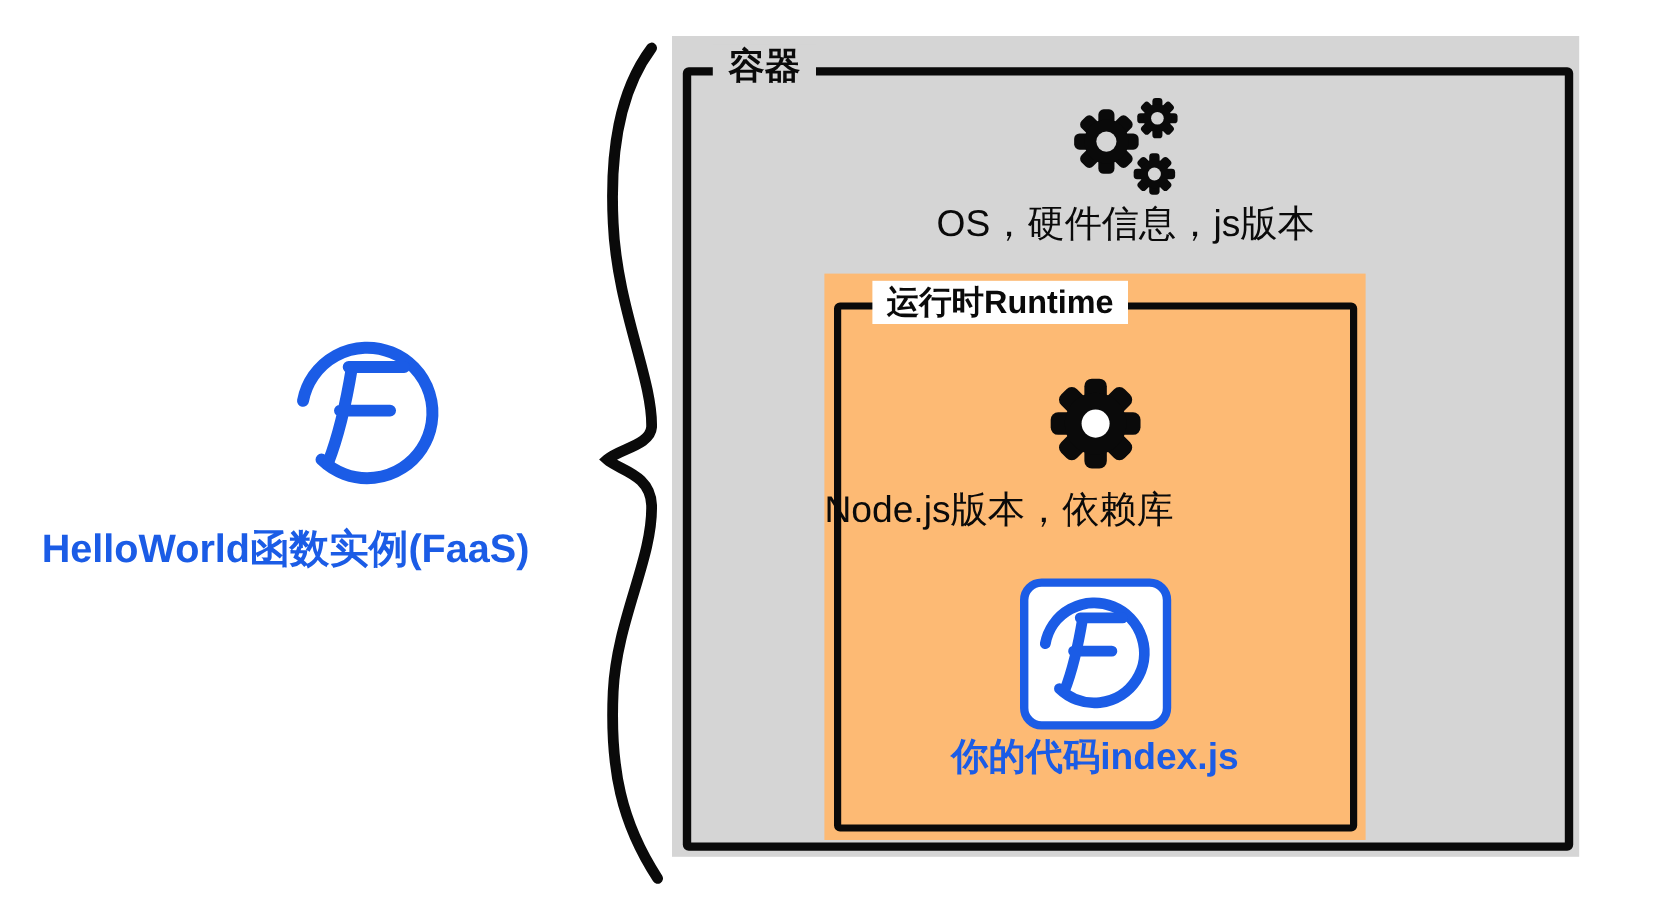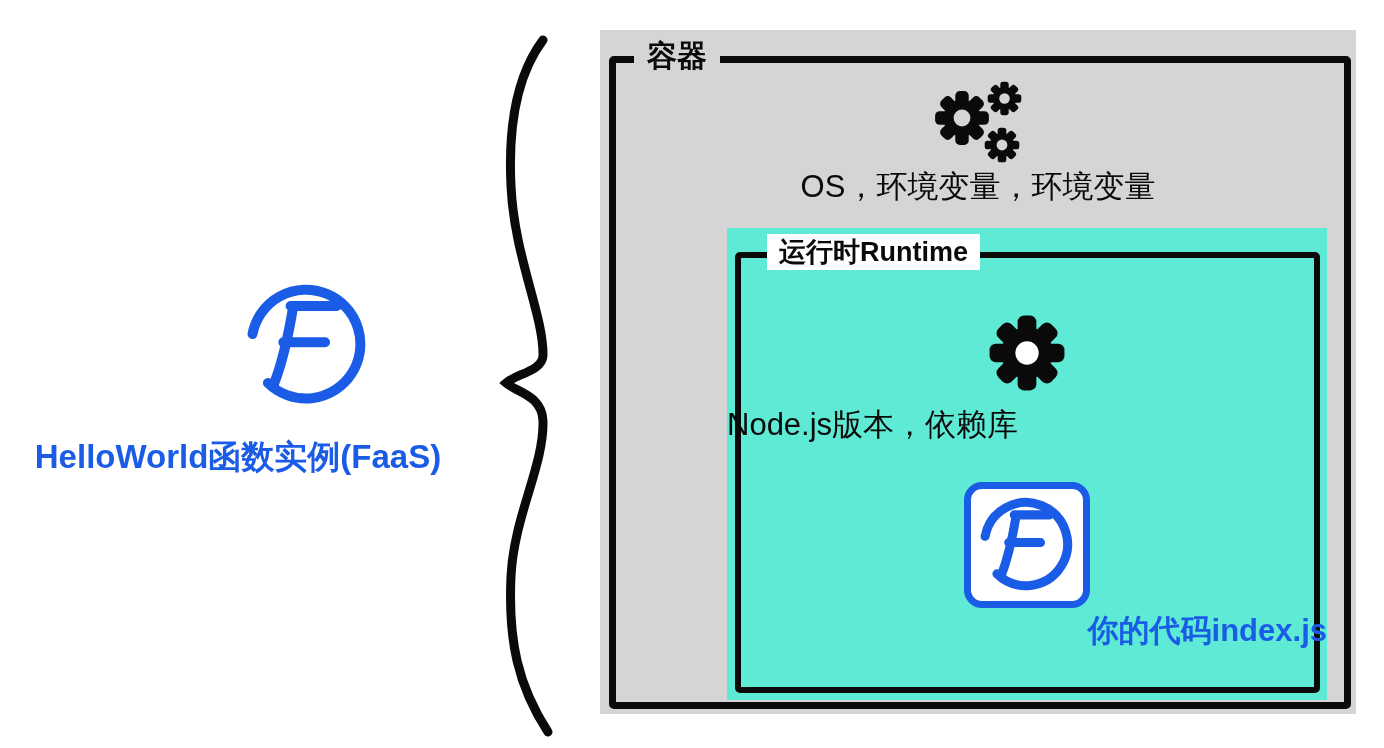--- a/index.html
+++ b/index.html
@@ -23,21 +23,21 @@
     position:absolute;left:14px;top:422px;width:448px;
     text-align:center;font-size:33px;font-weight:bold;color:var(--accent);
     white-space:nowrap;
     margin-top:13px;
   }
   
   .brace{position:absolute;left:486px;top:26px;width:100px;height:714px;}
   .brace path{stroke:var(--ink);stroke-width:9;fill:none;stroke-linecap:round;}
   
   .container-box{
-    position:absolute;left:600px;top:30px;width:756px;height:684px;
+    position:absolute;left:560px;top:30px;width:756px;height:684px;
     background:var(--gray);
   }
   .box-border{position:absolute;border:7px solid var(--ink);border-radius:5px;}
   .outer-border{left:9px;right:5px;top:26px;bottom:5px;}
   .box-label{
     position:absolute;font-weight:bold;white-space:nowrap;z-index:2;
   }
   .outer-label{
     top:7px;left:34px;line-height:38px;padding:0 13px;
     font-size:30px;background:var(--gray);
@@ -50,41 +50,41 @@
   .gear-small-bottom{left:50px;top:46px;width:36px;height:36px;}
   .gear-body{fill:var(--ink);}
   .hole-gray{fill:var(--gray);}
   .hole-white{fill:#ffffff;}
   .env-caption{
     position:absolute;left:0;right:0;top:136px;text-align:center;
     font-size:31px;white-space:nowrap;
   }
   
   .runtime-box{
-    position:absolute;left:127px;top:198px;width:600px;height:472px;
-    background:#5eead4;
+    position:absolute;left:127px;top:198px;width:451px;height:472px;
+    background:#fdba74;
   }
   .inner-border{left:8px;right:7px;top:24px;bottom:7px;border-width:6px;}
   .inner-label{
     top:6px;left:40px;line-height:36px;padding:0 12px;
     font-size:27px;background:#ffffff;
   }
   .gear-single{position:absolute;left:50%;margin-left:-39px;top:86px;width:78px;height:78px;}
   .node-caption{
     position:absolute;left:0;right:0;top:176px;text-align:left;
     font-size:31px;white-space:nowrap;
   }
   .code-logo{
     position:absolute;left:50%;margin-left:-63px;top:254px;width:126px;height:126px;
     box-sizing:border-box;border:7px solid var(--accent);border-radius:18px;
     background:#fff;
   }
   .code-logo svg{position:absolute;left:3px;top:3px;width:104px;height:104px;}
   .code-caption{
-    position:absolute;left:0;right:0;top:382px;text-align:right;
+    position:absolute;left:0;right:0;top:382px;text-align:center;
     font-size:31px;font-weight:bold;color:var(--accent);white-space:nowrap;
   }
 </style>
 </head>
 <body>
 
 <div class="canvas">
 
   <svg class="f-logo" viewBox="0 0 150 150">
     <path class="f-arc" stroke-width="11" d="M 16 64 A 60 60 0 1 1 33 118"></path>
@@ -132,21 +132,21 @@
           <rect x="38" y="2" width="24" height="96" rx="8"></rect>
           <rect x="38" y="2" width="24" height="96" rx="8" transform="rotate(45 50 50)"></rect>
           <rect x="38" y="2" width="24" height="96" rx="8" transform="rotate(90 50 50)"></rect>
           <rect x="38" y="2" width="24" height="96" rx="8" transform="rotate(135 50 50)"></rect>
           <circle cx="50" cy="50" r="33"></circle>
         </g>
         <circle class="hole-gray" cx="50" cy="50" r="15"></circle>
       </svg>
     </div>
 
-    <div class="env-caption">OS，环境变量，环境变量</div>
+    <div class="env-caption">OS，硬件信息，js版本</div>
 
     <div class="runtime-box">
       <div class="box-border inner-border"></div>
       <div class="box-label inner-label">运行时Runtime</div>
 
       <svg class="gear-single" viewBox="0 0 100 100">
         <g class="gear-body">
           <rect x="38" y="2" width="24" height="96" rx="8"></rect>
           <rect x="38" y="2" width="24" height="96" rx="8" transform="rotate(45 50 50)"></rect>
           <rect x="38" y="2" width="24" height="96" rx="8" transform="rotate(90 50 50)"></rect>

